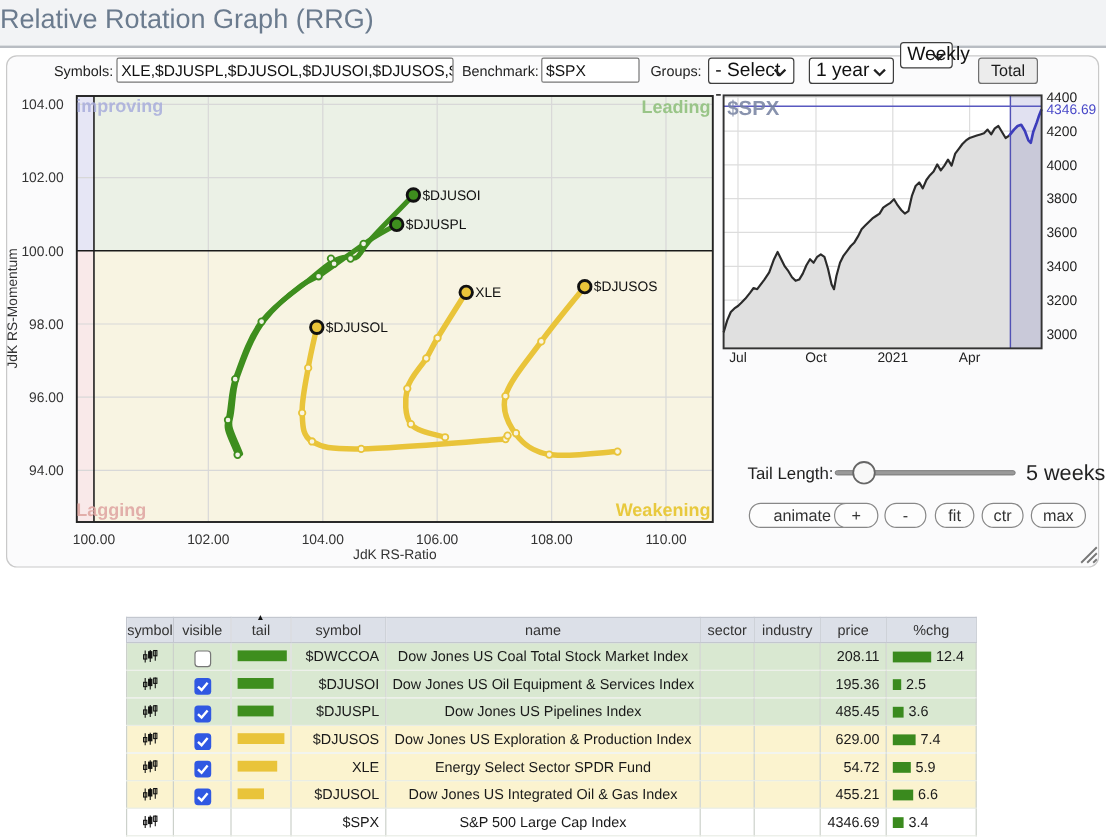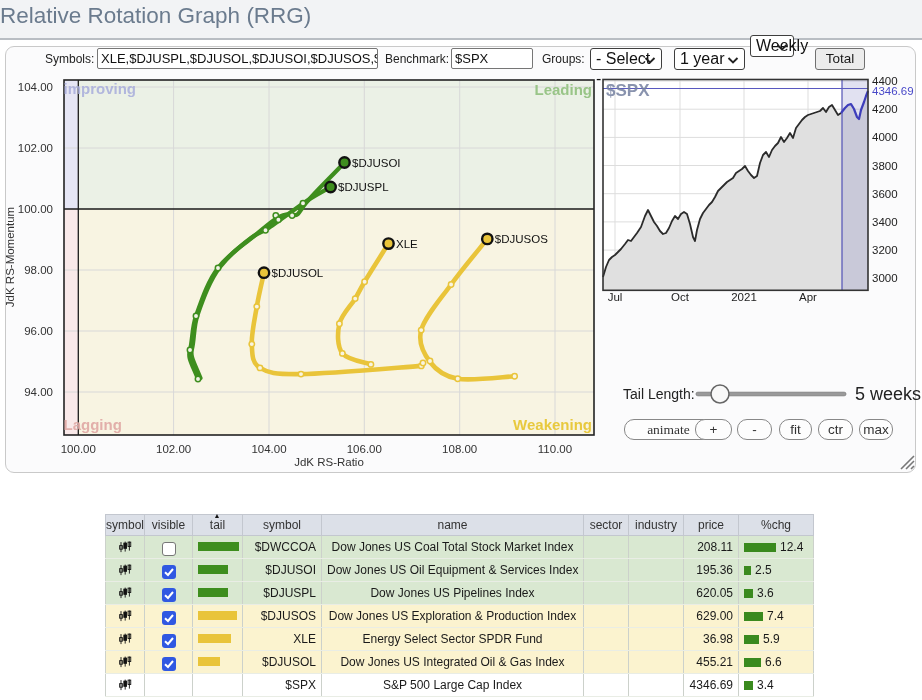--- a/index.html
+++ b/index.html
@@ -175,26 +175,26 @@
 <text x="213" y="226.3" text-anchor="middle" font-size="11.5" fill="#222">Apr</text>
 </svg>
 
   <div class="abs lbl" style="left:623px;top:384px;font-size:14px;">Tail Length:</div>
   <svg class="abs" style="left:690px;top:384px;" width="170" height="20">
     <rect x="6" y="8.2" width="150" height="3.6" rx="1.8" fill="#9a9a9a" stroke="#787878" stroke-width="0.8"></rect>
     <circle cx="30" cy="10" r="9" fill="#f8f8f8" stroke="#666" stroke-width="1.5"></circle>
   </svg>
   <div class="abs lbl" style="left:855px;top:384px;font-size:18px;">5 weeks</div>
 
-  <div class="abs pbtn" style="left:624px;top:419px;width:89px;font-family:Liberation Serif, serif;">animate</div>
+  <div class="abs pbtn" style="left:624px;top:419px;width:89px;">animate</div>
   <div class="abs pbtn" style="left:695px;top:419px;width:37px;">+</div>
   <div class="abs pbtn" style="left:737px;top:419px;width:35px;">-</div>
   <div class="abs pbtn" style="left:779px;top:419px;width:33px;">fit</div>
   <div class="abs pbtn" style="left:818px;top:419px;width:35px;">ctr</div>
-  <div class="abs pbtn" style="left:859px;top:419px;width:34px;">max</div>
+  <div class="abs pbtn" style="left:859px;top:419px;width:46px;">max</div>
   <svg class="abs" style="left:899px;top:454px;" width="16" height="16">
     <path d="M15,2 L2,15 M15,7 L7,15 M15,12 L12,15" stroke="#787878" stroke-width="1.6"></path>
   </svg>
 
 
   <table id="tbl" class="abs">
     <colgroup>
         <col style="width:39px">
         <col style="width:48px">
         <col style="width:50px">
@@ -273,21 +273,21 @@
               </g>
             </svg></td>
           <td style="text-align:center"><span class="cb cbon"><svg width="14" height="14" viewBox="0 0 14 14">
                 <path d="M3,7.2 L6,10 L11,4" stroke="#fff" stroke-width="2" fill="none"></path>
               </svg></span></td>
           <td><span class="bar gbar" style="width:30px"></span></td>
           <td style="text-align:right">$DJUSPL</td>
           <td style="text-align:center">Dow Jones US Pipelines Index</td>
           <td></td>
           <td></td>
-          <td style="text-align:right">620.05</td>
+          <td style="text-align:right">485.45</td>
           <td><span class="pbar" style="width:9px"></span>3.6</td>
         </tr>
 <tr class="y">
           <td style="text-align:center"><svg width="13" height="12" viewBox="0 0 13 12" style="vertical-align:-2px">
               <g stroke="#111" stroke-width="0.9" fill="none">
                 <line x1="2" y1="1.1" x2="2" y2="11.1"></line>
                 <rect x="0.65" y="4.6" width="2.7" height="3.6"></rect>
                 <line x1="6.2" y1="0.6" x2="6.2" y2="10.6"></line>
                 <rect x="4.85" y="2.1" width="2.7" height="5.2" fill="#111"></rect>
                 <line x1="10.4" y1="0.6" x2="10.4" y2="9.6"></line>
@@ -317,21 +317,21 @@
               </g>
             </svg></td>
           <td style="text-align:center"><span class="cb cbon"><svg width="14" height="14" viewBox="0 0 14 14">
                 <path d="M3,7.2 L6,10 L11,4" stroke="#fff" stroke-width="2" fill="none"></path>
               </svg></span></td>
           <td><span class="bar ybar" style="width:33px"></span></td>
           <td style="text-align:right">XLE</td>
           <td style="text-align:center">Energy Select Sector SPDR Fund</td>
           <td></td>
           <td></td>
-          <td style="text-align:right">36.98</td>
+          <td style="text-align:right">54.72</td>
           <td><span class="pbar" style="width:15px"></span>5.9</td>
         </tr>
 <tr class="y">
           <td style="text-align:center"><svg width="13" height="12" viewBox="0 0 13 12" style="vertical-align:-2px">
               <g stroke="#111" stroke-width="0.9" fill="none">
                 <line x1="2" y1="1.1" x2="2" y2="11.1"></line>
                 <rect x="0.65" y="4.6" width="2.7" height="3.6"></rect>
                 <line x1="6.2" y1="0.6" x2="6.2" y2="10.6"></line>
                 <rect x="4.85" y="2.1" width="2.7" height="5.2" fill="#111"></rect>
                 <line x1="10.4" y1="0.6" x2="10.4" y2="9.6"></line>

